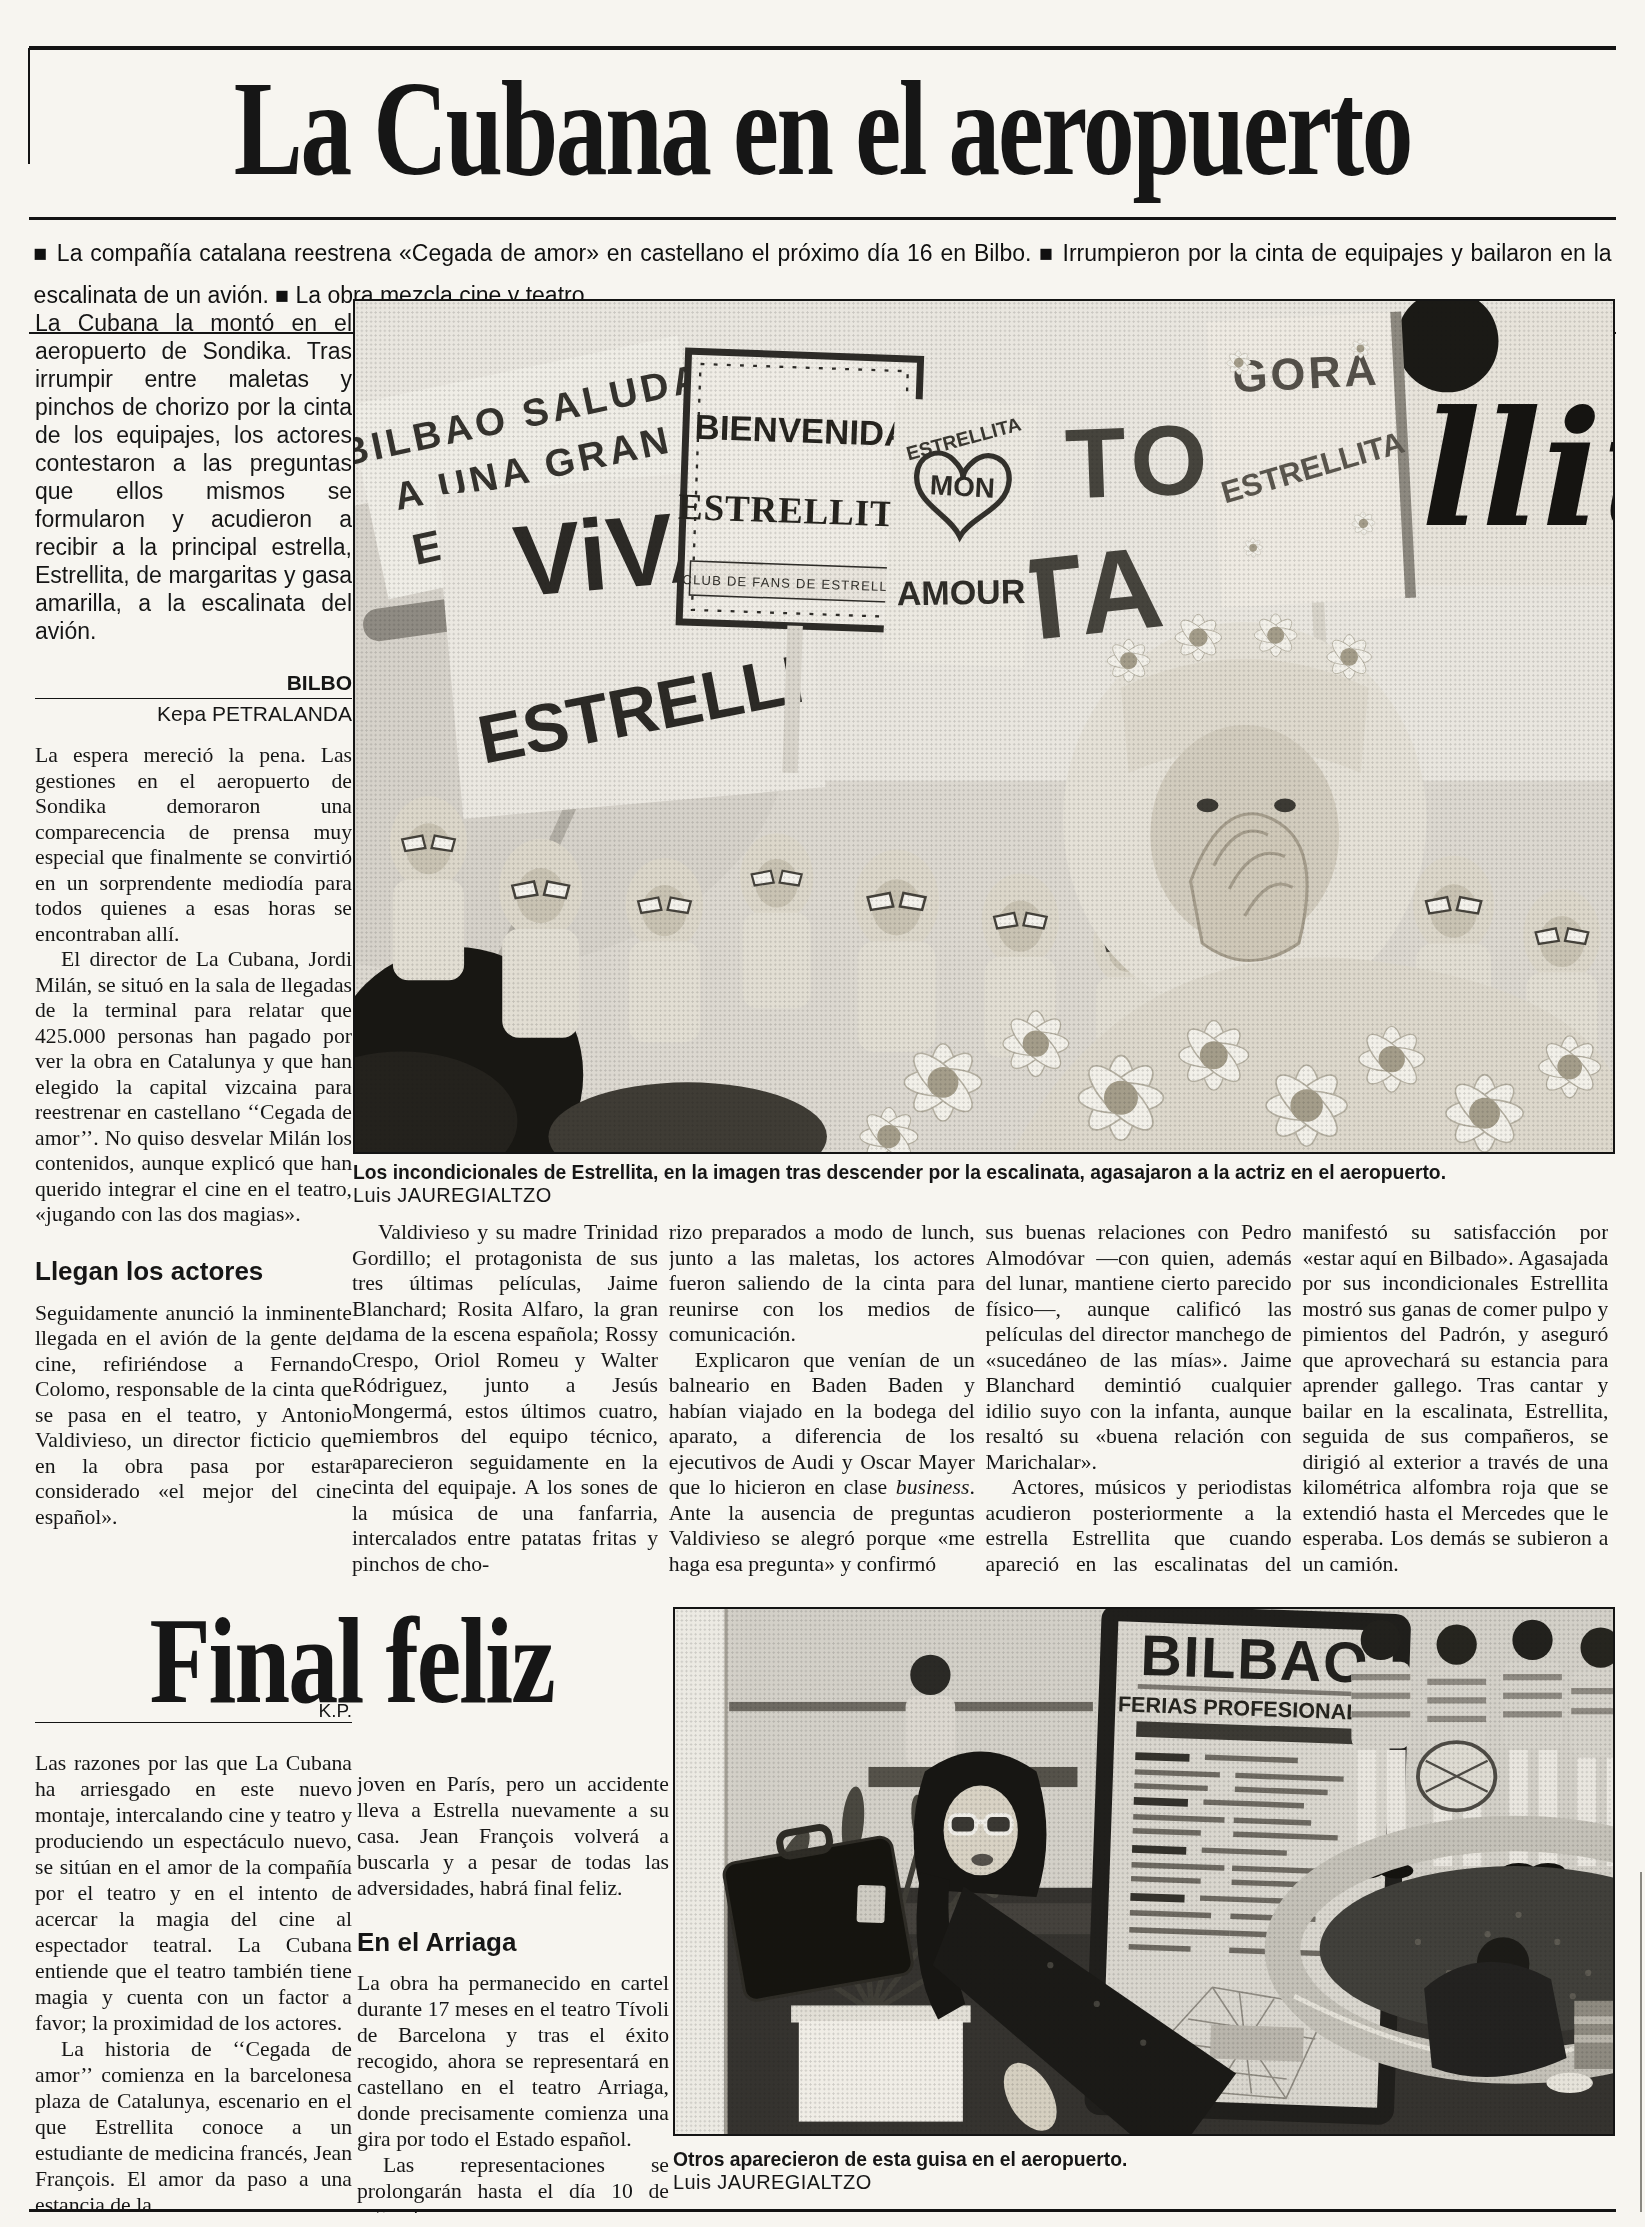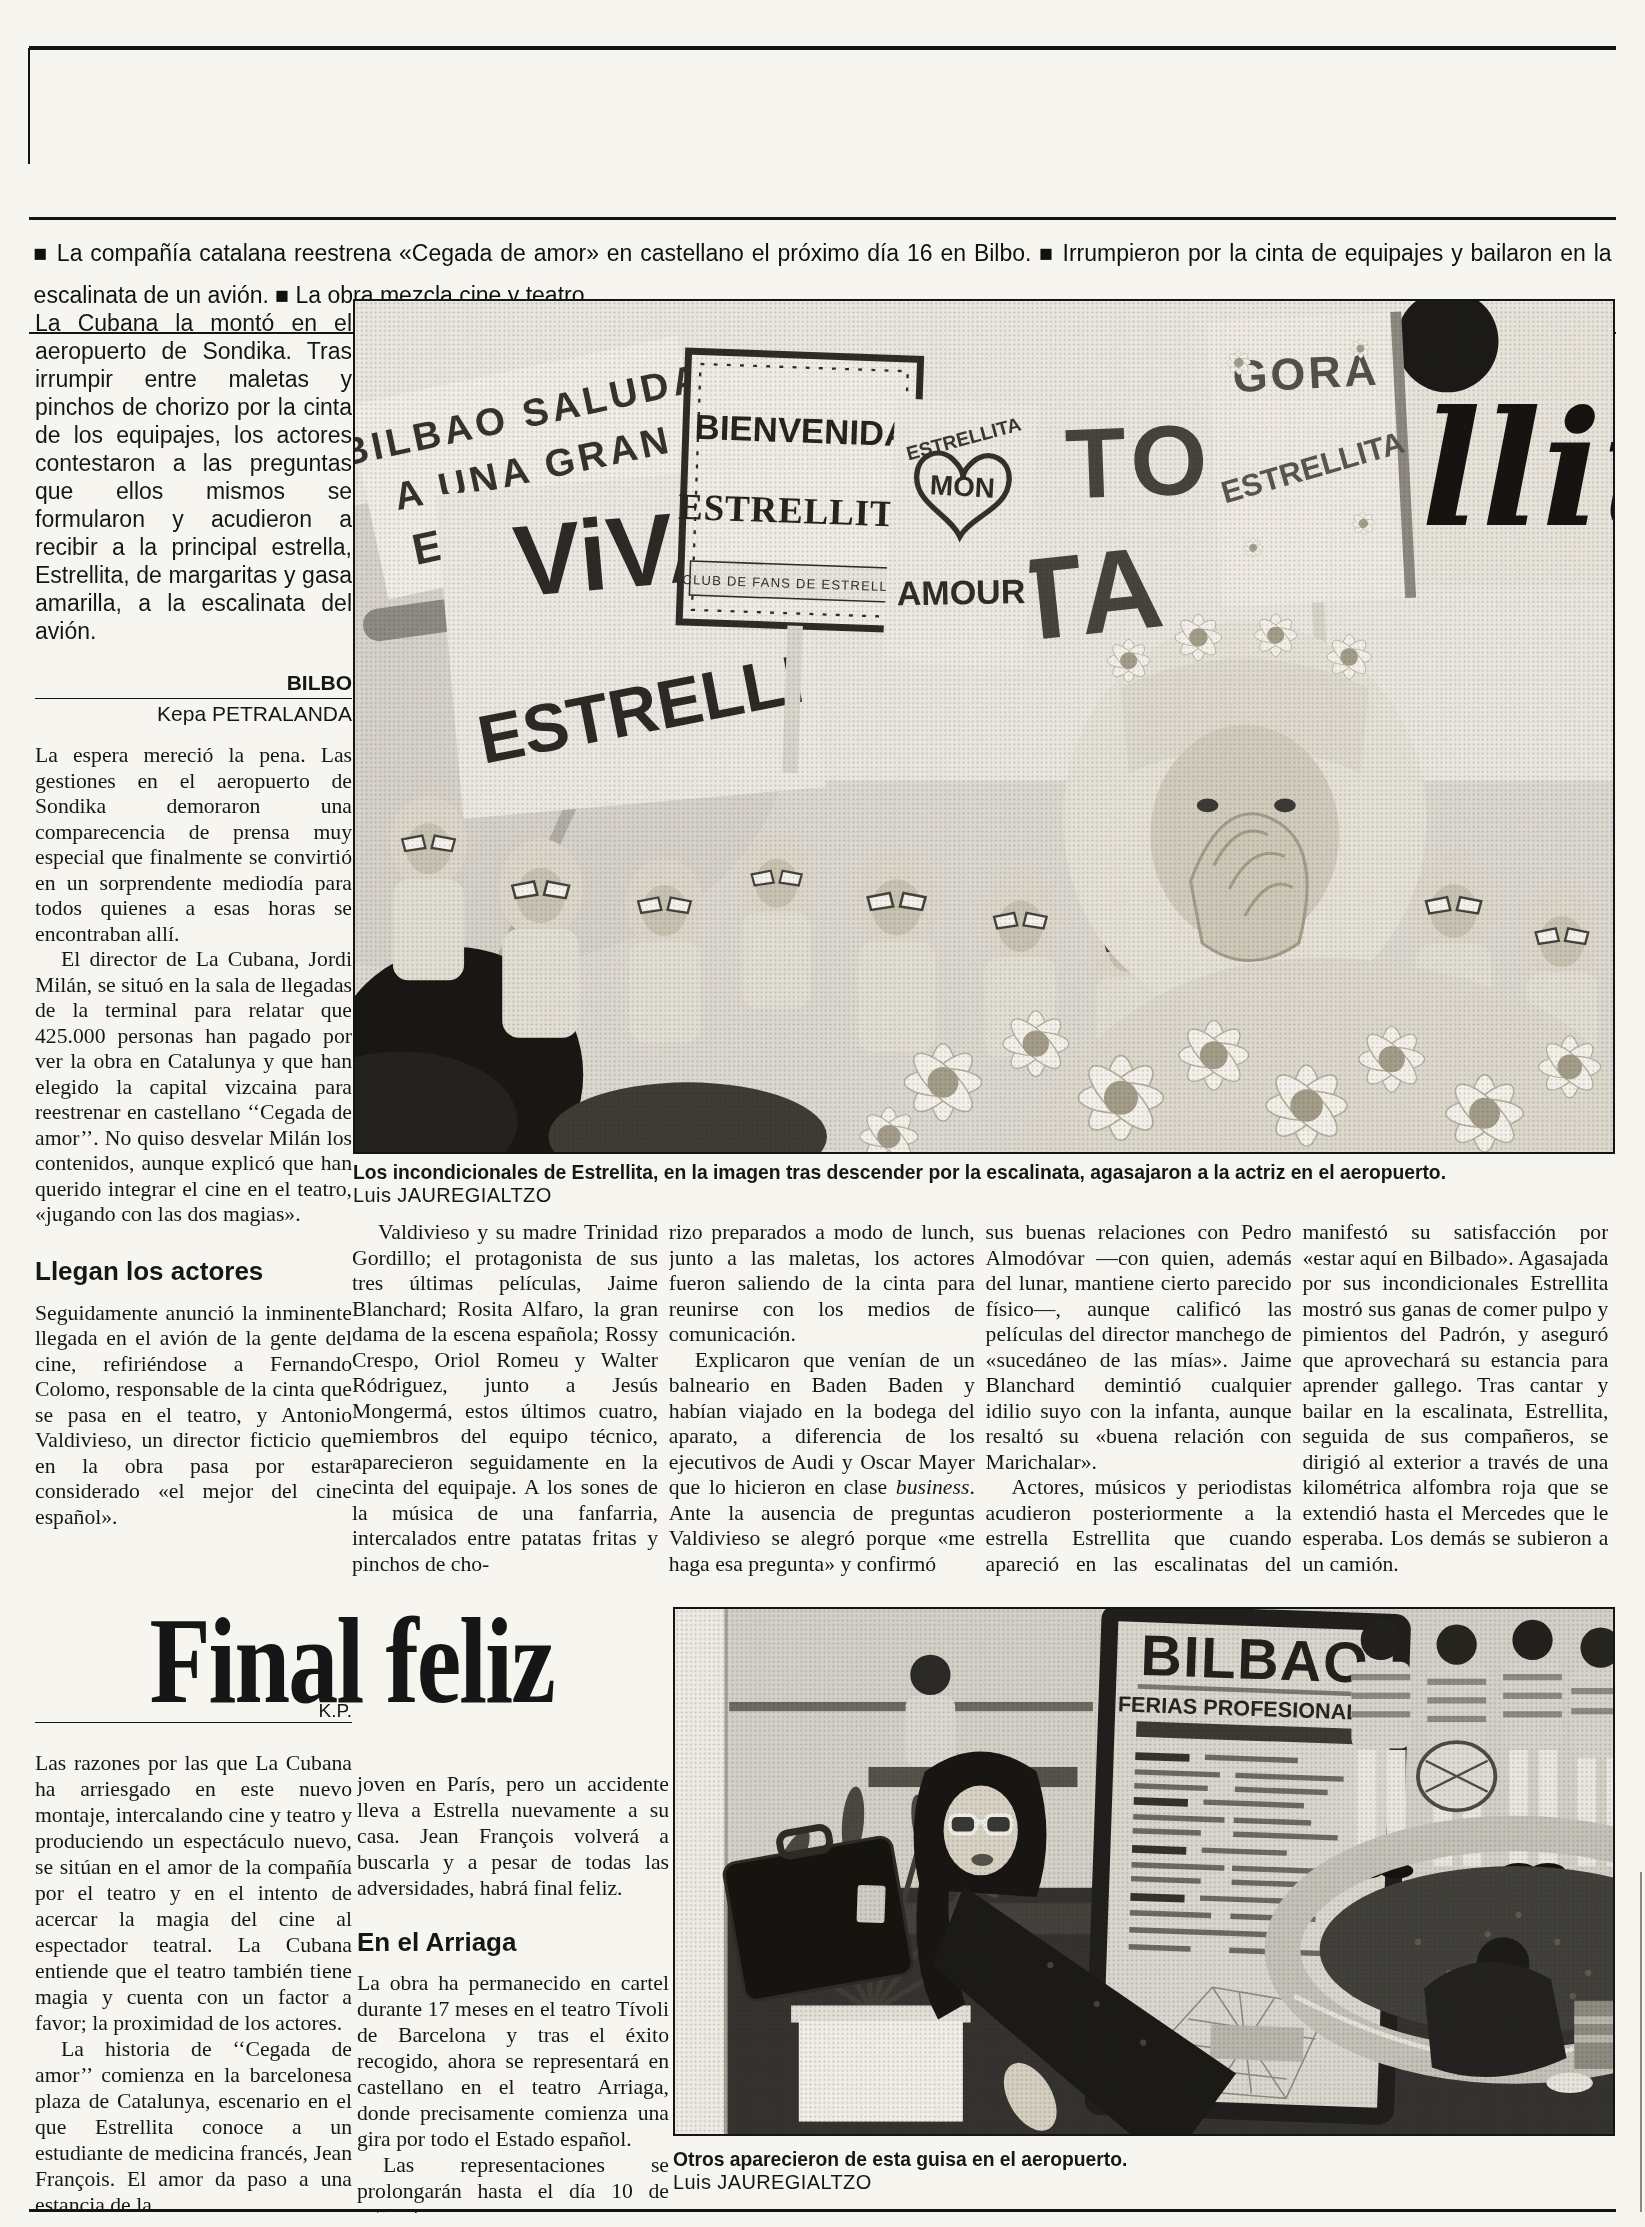--- a/index.html
+++ b/index.html
@@ -53,20 +53,21 @@
 </head>
 <body>
 
 <div class="page">
 
   <div class="rule" style="left:29px;top:46px;width:1587px;height:3.9px;"></div>
   <div class="rule" style="left:28px;top:48px;width:2.3px;height:116px;"></div>
   <div class="rule" style="left:1640px;top:1872px;width:1.5px;height:340px;background:#8a8880;"></div>
   <div class="rule" style="left:29px;top:2209px;width:1587px;height:3.1px;"></div>
 
+  <div class="headline"><span class="squish">La Cubana en el aeropuerto</span></div>
 
   <div class="deck">■ La compañía catalana reestrena «Cegada de amor» en castellano el próximo día 16 en Bilbo. ■ Irrumpieron por la cinta de equipajes y bailaron en la escalinata de un avión. ■ La obra mezcla cine y teatro.</div>
 
   <div class="colL">
     <p class="lead">La Cubana la montó en el aeropuerto de Sondika. Tras irrumpir entre maletas y pinchos de chorizo por la cinta de los equipajes, los actores contestaron a las preguntas que ellos mismos se formularon y acudieron a recibir a la principal estrella, Estrellita, de margaritas y gasa amarilla, a la escalinata del avión.</p>
     <div class="bylineBox">
       <span class="bylinePlace">BILBO</span>
     </div>
     <div class="bylineAuthor">Kepa PETRALANDA</div>
     <div class="body">

